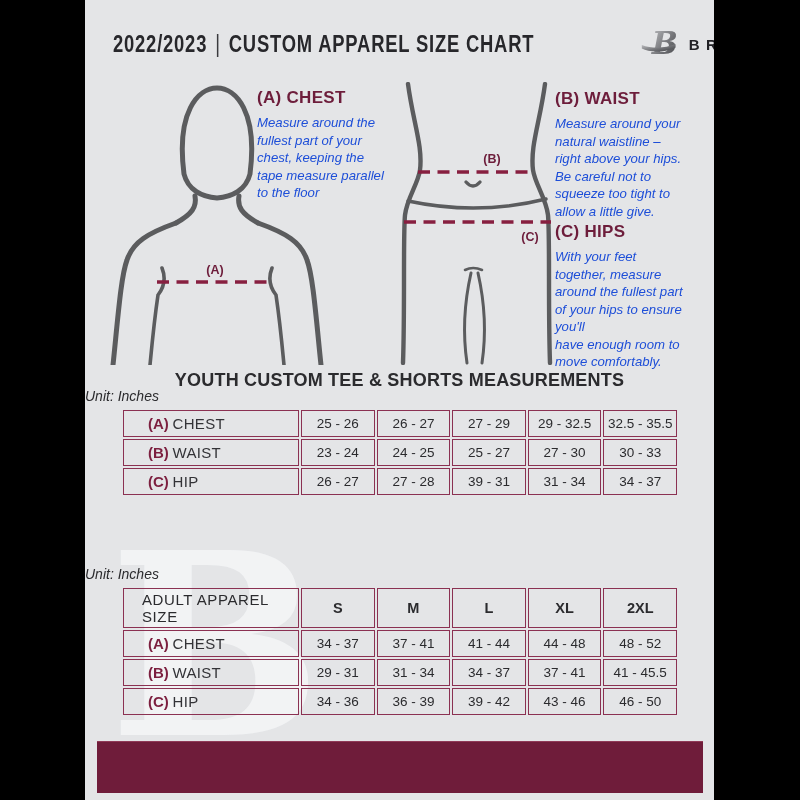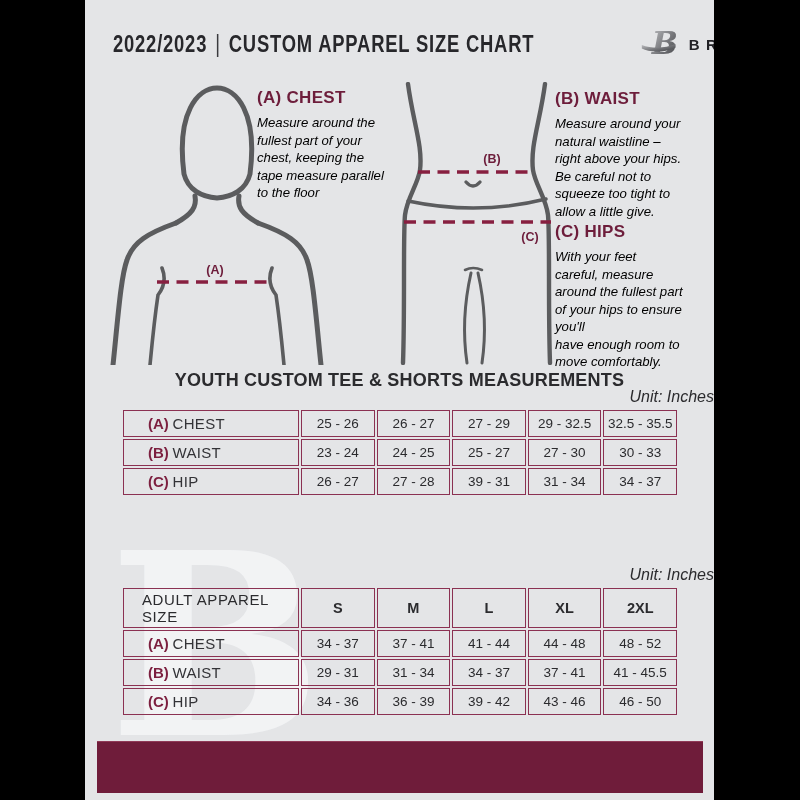--- a/index.html
+++ b/index.html
@@ -29,28 +29,28 @@
   }
   .title-group .sep{font-weight:400;color:#3a3a3e;padding:0 10px;}
   .brand-group{display:flex;align-items:center;gap:9px;}
   .brand-name{font-weight:700;font-size:15px;letter-spacing:6.5px;color:#222226;}
   
   .guide-h{
     position:absolute;font-weight:700;font-size:17px;color:#6d1d3b;letter-spacing:.3px;
   }
   .guide-p{
     position:absolute;font-style:italic;font-size:13.2px;line-height:1.33;
-    color:#000000;white-space:pre-line;
+    color:#1d4ed8;white-space:pre-line;
   }
   .fig{position:absolute;}
   
   .tbl-title{position:absolute;left:0;width:100%;text-align:center;
     font-weight:700;font-size:18px;color:#2b2b2e;letter-spacing:.2px;}
-  .tbl-unit{position:absolute;left:0;width:100%;text-align:right;
-    font-style:italic;font-size:16px;color:#2b2b2e;}
+  .tbl-unit{position:absolute;left:0;width:100%;text-align:left;
+    font-style:italic;font-size:14px;color:#2b2b2e;}
   .size-table{
     position:absolute;left:36px;width:558px;border-spacing:2px;border-collapse:separate;
     table-layout:fixed;
   }
   .size-table td{
     border:1px solid #8b3152;text-align:center;vertical-align:middle;
     padding:2px 1px;color:#2b2b2e;background:transparent;
   }
   .size-table td.label-cell{text-align:left;padding-left:24px;}
   .size-table tr.head td{height:26px;}
@@ -132,21 +132,21 @@
   <div class="guide-h" style="left:470px;top:89px;">(B) WAIST</div>
   <div class="guide-p" style="left:470px;top:115px;width:155px;">Measure around your
 natural waistline –
 right above your hips.
 Be careful not to
 squeeze too tight to
 allow a little give.</div>
 
   <div class="guide-h" style="left:470px;top:222px;">(C) HIPS</div>
   <div class="guide-p" style="left:470px;top:248px;width:160px;">With your feet
-careful, measure
+together, measure
 around the fullest part
 of your hips to ensure
 you'll
 have enough room to
 move comfortably.</div>
 
   <div class="tbl-title" style="top:370px;">YOUTH CUSTOM TEE &amp; SHORTS MEASUREMENTS</div>
   <div class="tbl-unit" style="top:388px;">Unit: Inches</div>
   <table class="size-table" style="top:408px;">
     <colgroup>

